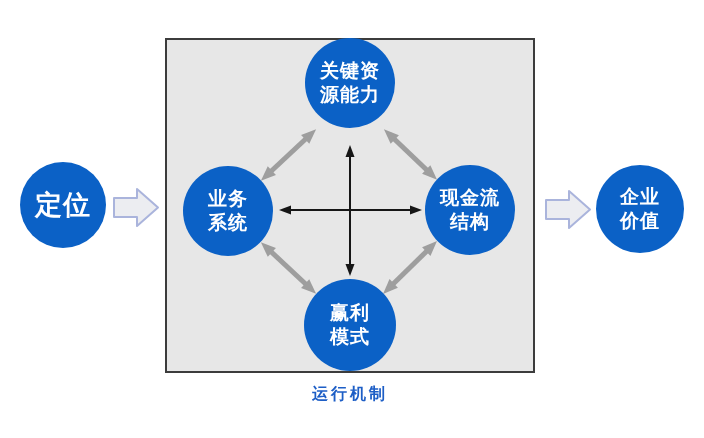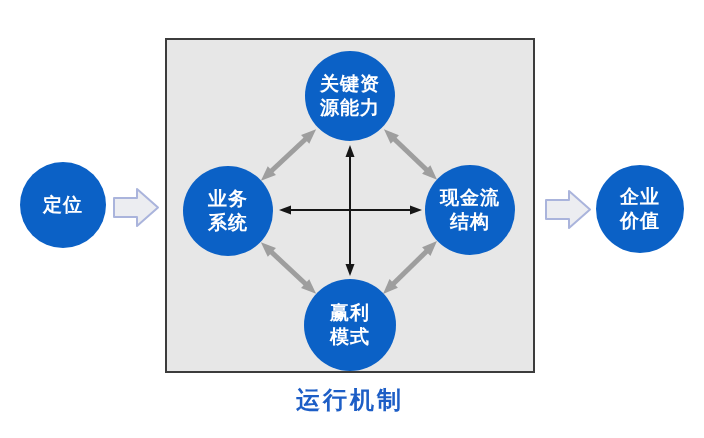--- a/index.html
+++ b/index.html
@@ -12,29 +12,29 @@
     background:#e7e7e7;border:2px solid #3c3c3c;box-sizing:border-box;
   }
   .arrows-layer{position:absolute;left:0;top:0;width:704px;height:438px;}
   .node{
     position:absolute;border-radius:50%;background:#0b61c6;
     display:flex;align-items:center;justify-content:center;text-align:center;
     color:#ffffff;font-weight:bold;
   }
   .node .lbl{white-space:pre-line;line-height:1.28;font-size:19px;letter-spacing:1px;}
   .node-positioning{left:20px;top:162px;width:86px;height:86px;}
-  .node-positioning .lbl{font-size:19px;}
-  .node-key-resources{left:305px;top:51px;width:90px;height:90px;}
+  .node-positioning .lbl{font-size:27px;}
+  .node-key-resources{left:305px;top:38px;width:90px;height:90px;}
   .node-business-system{left:183px;top:166px;width:90px;height:90px;align-items:center;}
   .node-cash-flow{left:425px;top:165px;width:90px;height:90px;}
   .node-profit-model{left:304px;top:279px;width:92px;height:92px;}
   .node-enterprise-value{left:596px;top:165px;width:88px;height:88px;}
   .diagram-title{
     position:absolute;left:165px;top:384px;width:370px;text-align:center;
-    color:#1d5ec6;font-size:24px;font-weight:bold;letter-spacing:3px;
+    color:#1d5ec6;font-size:16px;font-weight:bold;letter-spacing:3px;
   }
 </style>
 </head>
 <body>
 
 <div class="stage">
 
   <div class="mech-box"></div>
 
   <svg class="arrows-layer" width="704" height="438" viewBox="0 0 704 438" xmlns="http://www.w3.org/2000/svg">

